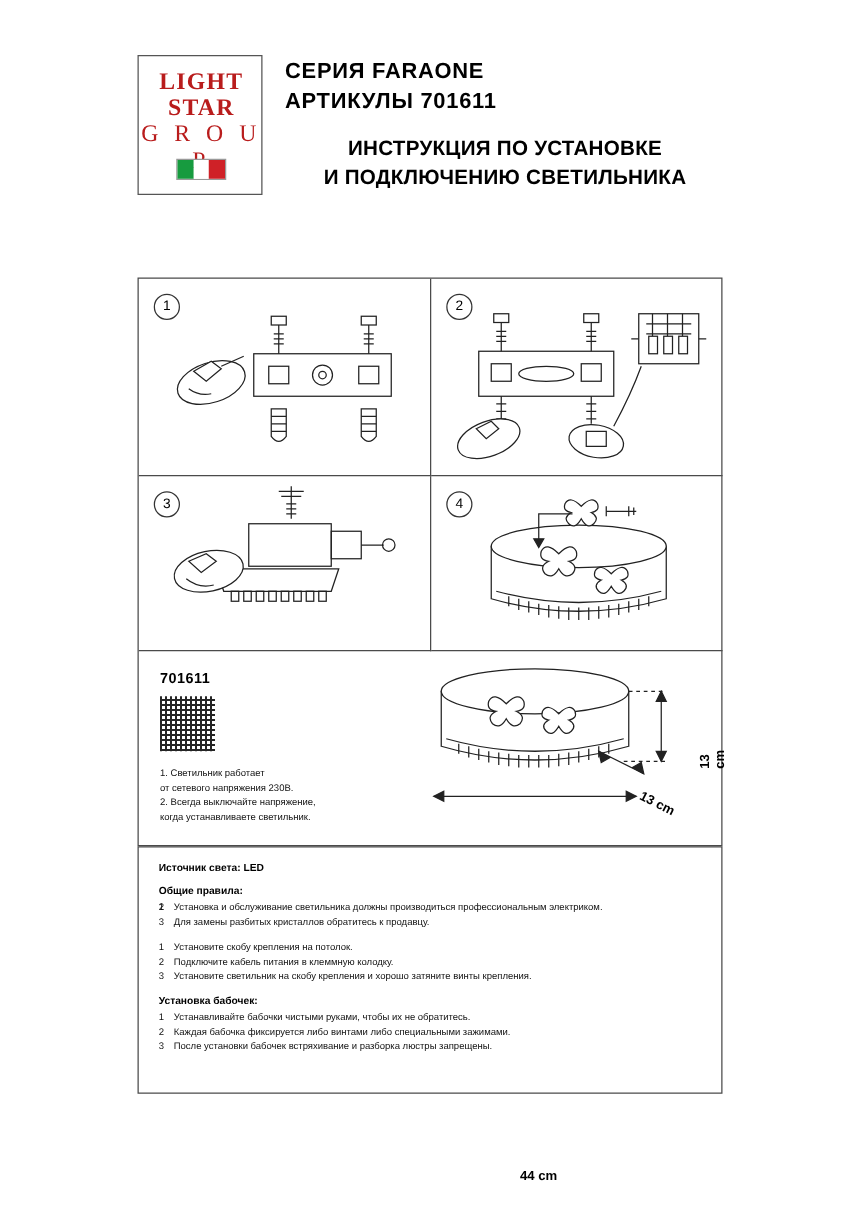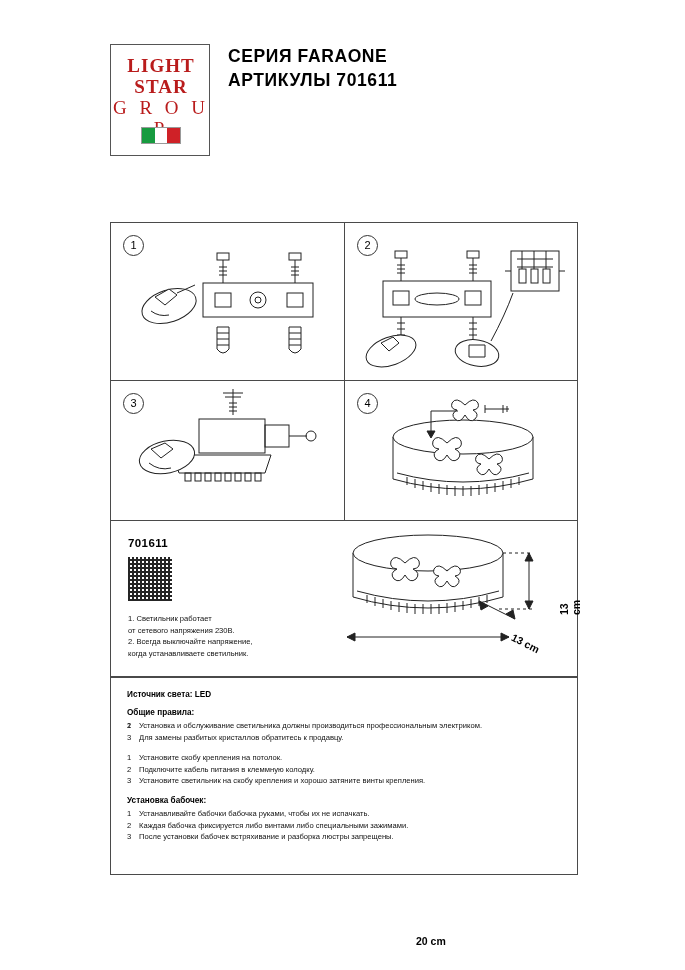--- a/index.html
+++ b/index.html
@@ -208,20 +208,24 @@
       <div class="logo-flag">
         <i class="flag-g"></i>
           <i class="flag-w"></i>
           <i class="flag-r"></i>
       </div>
     </div>
 
     <div class="head-right">
       <div class="series-line">СЕРИЯ FARAONE</div>
       <div class="series-line">АРТИКУЛЫ 701611</div>
+      <div class="title-block">
+        <div>ИНСТРУКЦИЯ ПО УСТАНОВКЕ</div>
+        <div>И ПОДКЛЮЧЕНИЮ СВЕТИЛЬНИКА</div>
+      </div>
     </div>
   </div>
 
   <div class="grid">
 
     <div class="cell c1">
       <div class="step-num">1</div>
       <svg class="svg-wrap" width="234" height="158" viewBox="0 0 234 158">
         <g fill="none" stroke="#222" stroke-width="1">
 
@@ -390,21 +394,21 @@
           <path d="M418 88 l-4 -8 l8 0 z" fill="#222"></path>
           <line x1="392" y1="32" x2="422" y2="32" stroke-dasharray="3,3"></line>
           <line x1="388" y1="88" x2="422" y2="88" stroke-dasharray="3,3"></line>
 
           <line x1="368" y1="80" x2="404" y2="98"></line>
           <path d="M368 80 l2 9 l7 -4 z" fill="#222"></path>
           <path d="M404 98 l-2 -9 l-7 4 z" fill="#222"></path>
         </g>
       </svg>
 
-      <div class="dim dim-26" style="left:305px; top:414px;">20 cm</div>
+      <div class="dim dim-26" style="left:305px; top:414px;">44 cm</div>
     </div>
 
     <div class="dim" style="left:447px; top:392px; transform:rotate(-90deg); transform-origin:left top;">13 cm</div>
     <div class="dim" style="left:404px; top:408px; transform:rotate(27deg); transform-origin:left top;">13 cm</div>
   </div>
 
   <div class="panel">
     <div class="src">Источник света: LED</div>
 
     <div class="sec-title">Общие правила:</div>
@@ -415,19 +419,19 @@
     </ul>
 
     <ul class="sec-list">
       <li><span class="n">1</span><span>Установите скобу крепления на потолок.</span></li>
       <li><span class="n">2</span><span>Подключите кабель питания в клеммную колодку.</span></li>
       <li><span class="n">3</span><span>Установите светильник на скобу крепления и хорошо затяните винты крепления.</span></li>
     </ul>
 
     <div class="sec-title">Установка бабочек:</div>
     <ul class="sec-list">
-      <li><span class="n">1</span><span>Устанавливайте бабочки бабочка руками, чтобы их не испачкать.</span></li>
+      <li><span class="n">1</span><span>Устанавливайте бабочки чистыми руками, чтобы их не обратитесь.</span></li>
       <li><span class="n">2</span><span>Каждая бабочка фиксируется либо винтами либо специальными зажимами.</span></li>
       <li><span class="n">3</span><span>После установки бабочек встряхивание и разборка люстры запрещены.</span></li>
     </ul>
   </div>
 
 </div>
 
 </body></html>

